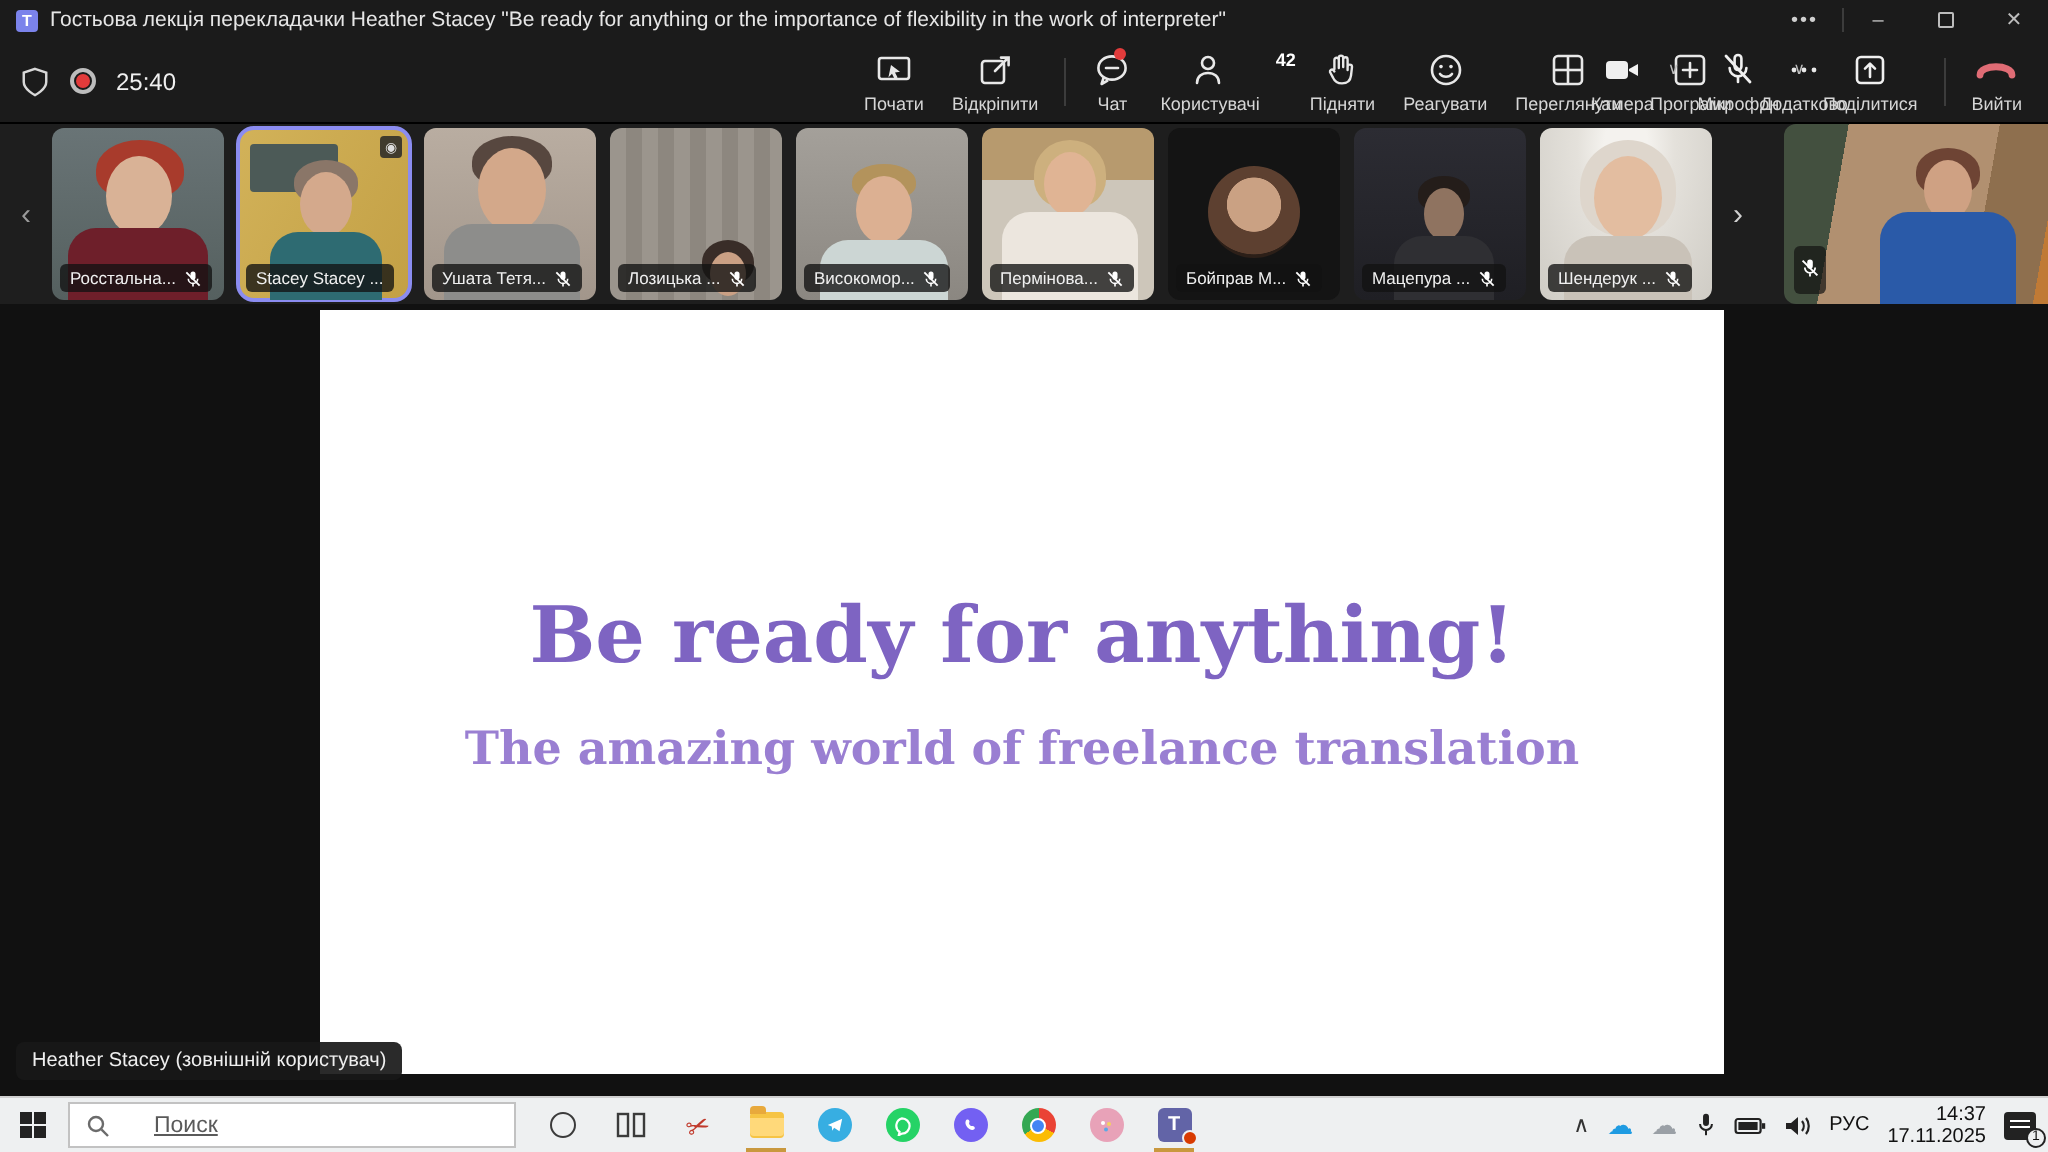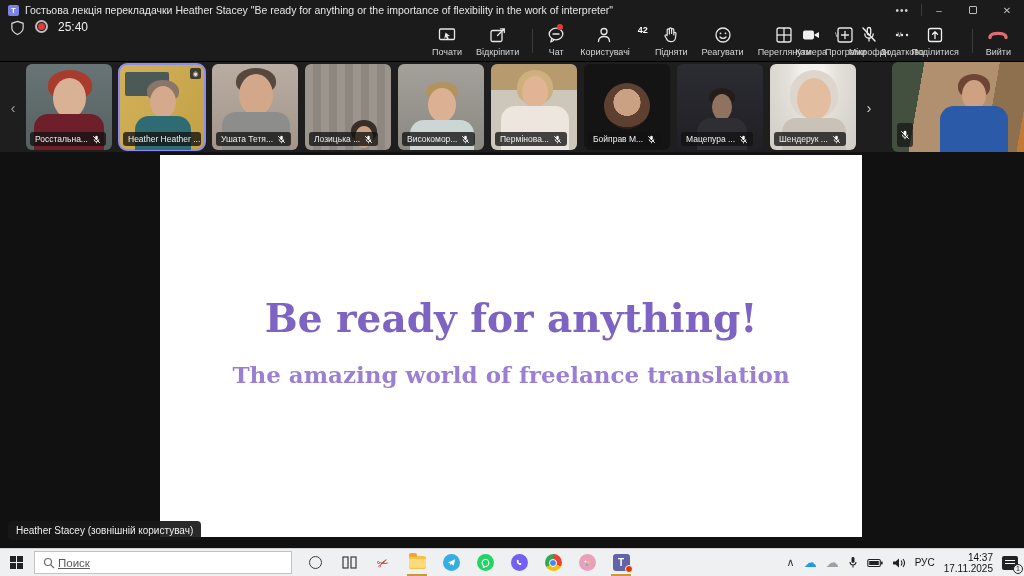--- a/index.html
+++ b/index.html
@@ -14,21 +14,21 @@
               display:flex;align-items:center;justify-content:center;color:#fff;font-size:8px;font-weight:bold;}
   .tb-title{white-space:nowrap;overflow:hidden;text-overflow:ellipsis;max-width:760px;}
   .tb-right{margin-left:auto;display:flex;align-items:center;height:100%;}
   .tb-more{color:#cfcfcf;padding:0 12px;font-size:10px;letter-spacing:1px;}
   .tb-sep{width:1px;height:12px;background:#3c3c3c;}
   .wbtn{width:34px;height:100%;display:flex;align-items:center;justify-content:center;color:#bdbdbd;font-size:10px;}
   .wbtn .sq{width:8px;height:8px;border:1px solid #bdbdbd;border-radius:1px;display:block;}
 
   
   .toolbar{position:absolute;top:20px;left:0;right:0;height:42px;background:#1b1b1b;border-bottom:1px solid #000;}
-  .tleft{position:absolute;left:10px;top:0;height:100%;display:flex;align-items:flex-start;gap:10px;}
+  .tleft{position:absolute;left:10px;top:0;height:100%;display:flex;align-items:center;gap:10px;}
   .timer{color:#f0f0f0;font-size:12px;}
   .tcenter{position:absolute;left:425px;top:0;height:100%;display:flex;align-items:flex-start;}
   .tright{position:absolute;right:6px;top:0;height:100%;display:flex;align-items:flex-start;}
   .tbtn{display:flex;flex-direction:column;align-items:center;justify-content:center;height:42px;
         padding:0 7px;color:#d6d6d6;font-size:9px;gap:2px;position:relative;cursor:default;}
   .tbtn svg{display:block;}
   .vdiv{width:1px;height:24px;background:#3c3c3c;margin:9px 6px 0 6px;}
   .reddot{position:absolute;top:4px;right:10px;width:6px;height:6px;border-radius:50%;background:#e23b3b;}
   .count{position:absolute;top:5px;right:0px;font-size:9px;font-weight:bold;color:#fff;}
   .chev{color:#bdbdbd;font-size:8px;margin:10px 2px 0 0;}
@@ -77,22 +77,22 @@
              font-family:"DejaVu Serif",serif;font-weight:bold;font-size:23px;color:#9a7fd2;}
   .speaker-pill{position:absolute;left:8px;bottom:8px;background:rgba(24,24,24,.92);border-radius:4px;
                 padding:4px 8px;color:#efefef;font-size:10px;}
 
   
   .taskbar{position:absolute;left:0;right:0;bottom:0;height:28px;background:#eef0f1;
            display:flex;align-items:center;border-top:1px solid #d0d0d0;}
   .winlogo{width:13px;height:13px;margin:0 11px 0 10px;display:grid;grid-template-columns:6px 6px;
            grid-template-rows:6px 6px;gap:1px;}
   .winlogo i{background:#222;display:block;}
-  .searchbox{width:258px;height:23px;background:#fff;border:1px solid #c2c2c2;display:flex;align-items:center;
-             gap:3px;padding:0 8px;color:#5a5a5a;font-size:11.5px;text-decoration:underline;}
+  .searchbox{width:224px;height:23px;background:#fff;border:1px solid #c2c2c2;display:flex;align-items:center;
+             gap:22px;padding:0 8px;color:#5a5a5a;font-size:11.5px;text-decoration:underline;}
   .tk-icons{display:flex;align-items:center;height:100%;margin-left:6px;}
   .tk{width:34px;height:100%;display:flex;align-items:center;justify-content:center;position:relative;}
   .tk.active::after{content:"";position:absolute;bottom:0;left:7px;right:7px;height:2px;background:#c9983e;}
   .ring{width:13px;height:13px;border:1.8px solid #3b3b3b;border-radius:50%;}
   .circle-ic{width:17px;height:17px;border-radius:50%;display:flex;align-items:center;justify-content:center;}
   .folder{position:relative;width:17px;height:13px;background:#f6c444;border-radius:2px;}
   .folder::before{content:"";position:absolute;top:-3px;left:0;width:8px;height:4px;background:#e8a93c;border-radius:2px 2px 0 0;}
   .folder::after{content:"";position:absolute;top:3px;left:0;right:0;height:9px;background:#ffd97a;border-radius:0 0 2px 2px;}
   .teams-ic{width:17px;height:17px;border-radius:3px;background:#6264a7;color:#fff;font-size:10px;font-weight:bold;
             display:flex;align-items:center;justify-content:center;position:relative;}
@@ -266,21 +266,21 @@
         </div>
       </div>
 
       <div class="tile t2 speaking">
         <span class="painting"></span>
         <span class="pin-badge">◉</span>
         <span class="hair" style="left:28px;top:16px;width:32px;height:22px;background:#8a7668;"></span>
         <span class="head" style="left:31px;top:22px;width:26px;height:32px;background:#d4a98c;"></span>
         <span class="torso" style="left:16px;top:52px;width:56px;height:34px;background:#2e6b72;"></span>
         <div class="nlabel">
-            <span>Heather Heather ...</span>
+            <span>Stacey Stacey ...</span>
           </div>
       </div>
 
       <div class="tile t3">
         <span class="hair" style="left:24px;top:4px;width:40px;height:26px;background:#57473f;"></span>
         <span class="head" style="left:27px;top:10px;width:34px;height:42px;background:#d3a88a;"></span>
         <span class="torso" style="left:10px;top:48px;width:68px;height:38px;background:#8d8d8b;"></span>
         <div class="nlabel">
             <span>Ушата Тетя...</span>
           <svg width="9" height="9" viewBox="0 0 10 10">

